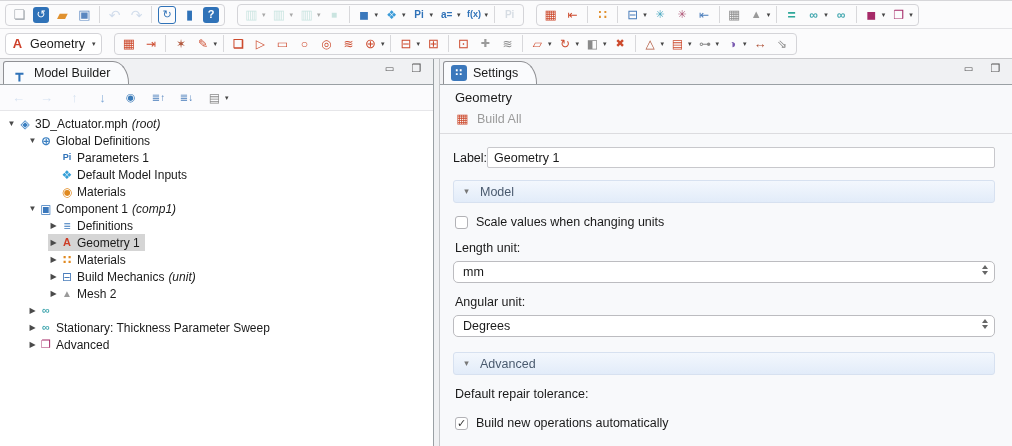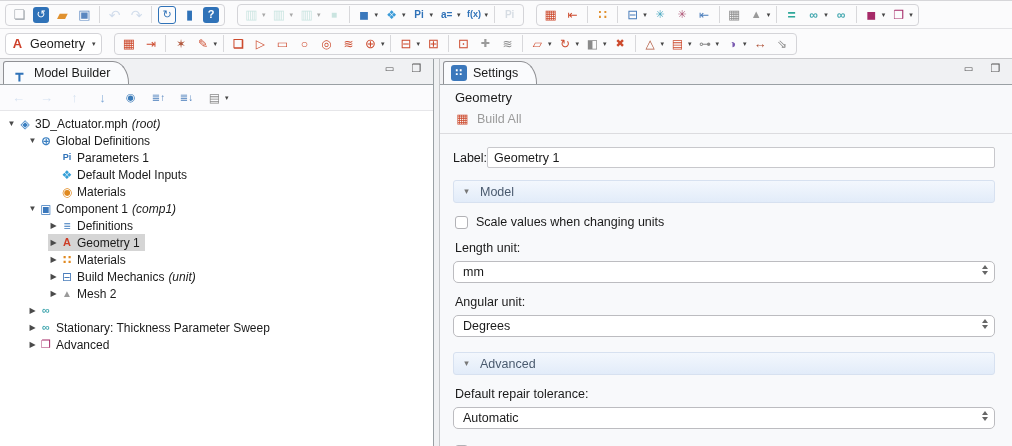--- a/index.html
+++ b/index.html
@@ -518,27 +518,20 @@
             <i class="dn"></i>
           </span>
       </div>
 
       <div class="section-hdr" style="margin-top:15px">
         <span class="ic" style="width: 9px; color: rgb(119, 119, 119); font-size: 9px;">▾</span>
         <span>Advanced</span>
       </div>
 
       <div class="field-label">Default repair tolerance:</div>
-      <div class="select">
-        <span>Automatic</span>
-        <span class="chev">
-            <i class="up"></i>
-            <i class="dn"></i>
-          </span>
-      </div>
 
       <div class="cb-row" style="margin-top:15px">
         <span class="checkbox checked"></span>
         <span>Build new operations automatically</span>
       </div>
 
     </div>
   </div>
 </div>
 

